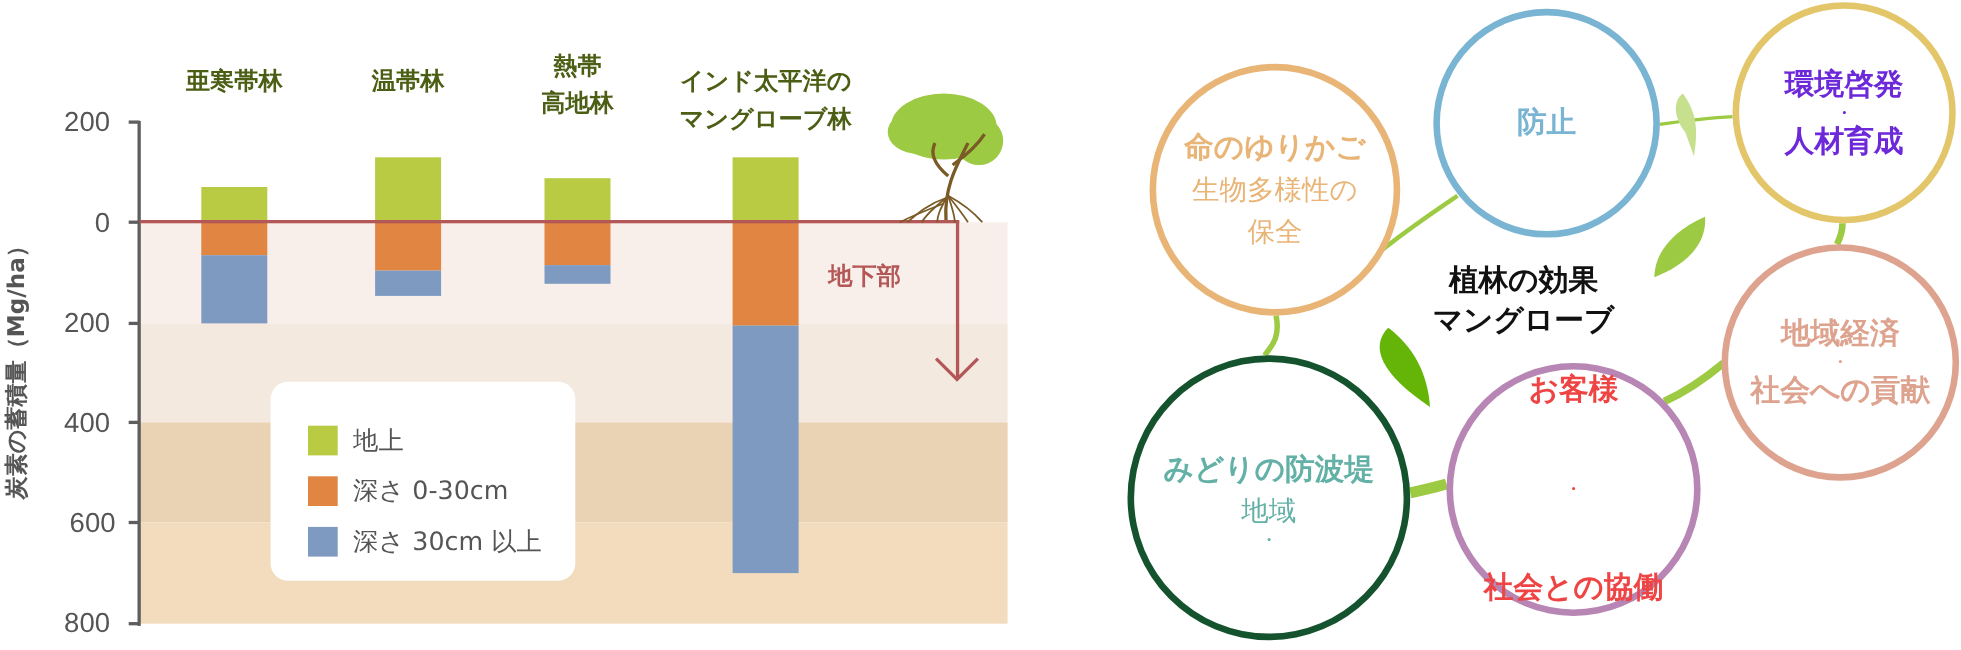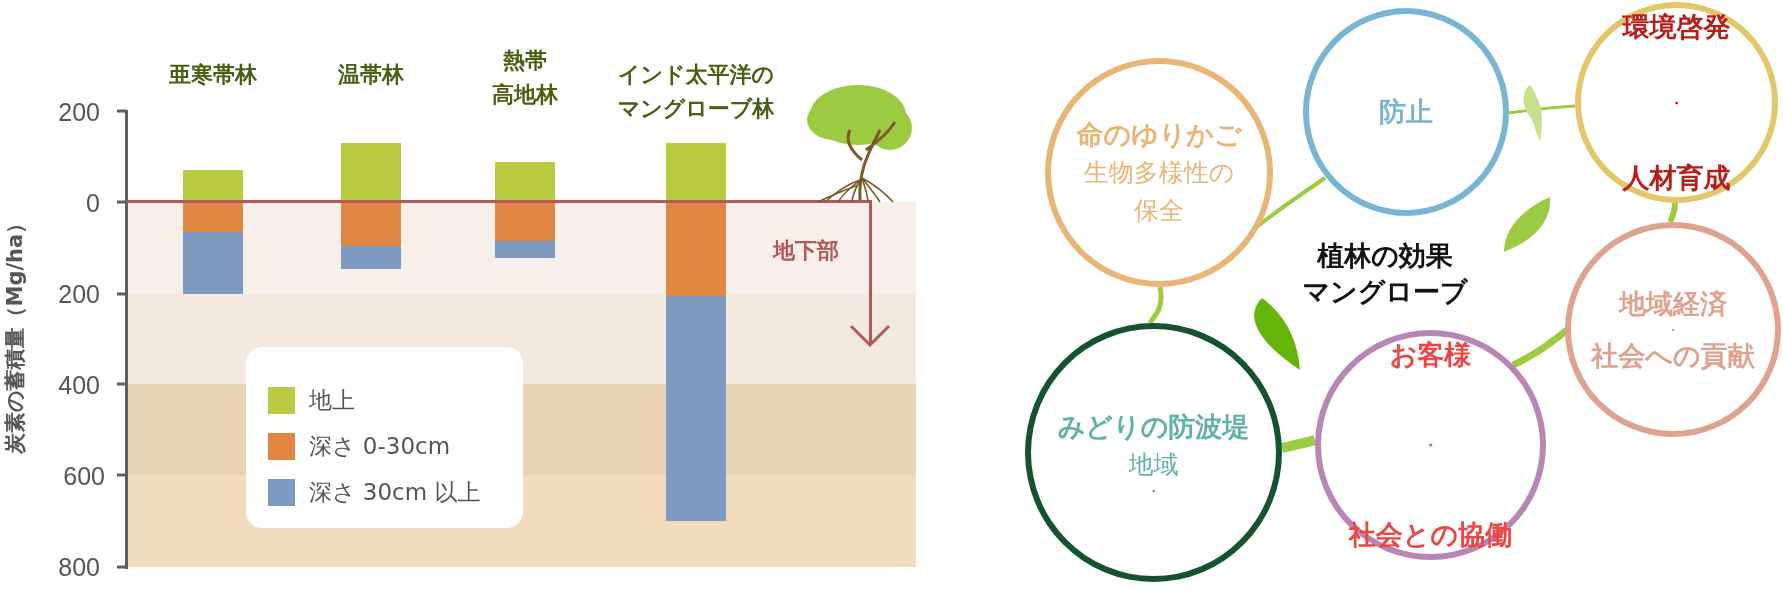--- a/index.html
+++ b/index.html
@@ -87,21 +87,21 @@
 
   <div class="bar-seg" style="left:666px;width:60px;top:143px;height:59px;background:#b9cb43;"></div>
   <div class="bar-seg" style="left:666px;width:60px;top:202px;height:94px;background:#e08542;"></div>
   <div class="bar-seg" style="left:666px;width:60px;top:296px;height:225px;background:#7e9ac1;"></div>
 
   <div class="zero-line" style="top:200px;width:745px;"></div>
   <div class="down-line" style="left:869px;top:200px;height:144px;"></div>
   <svg class="overlay" width="940" height="591">
     <polyline points="851,326 870,345 889,326" fill="none" stroke="#b35757" stroke-width="3"></polyline>
   </svg>
-  <div class="underground" style="left:773px;top:236px;">地下部</div>
+  <div class="underground" style="left:753px;top:236px;">地下部</div>
 
   <svg class="overlay" width="940" height="591">
     <g fill="#9dca43">
       <ellipse cx="858" cy="115" rx="48" ry="30"></ellipse>
       <ellipse cx="835" cy="120" rx="28" ry="20"></ellipse>
       <ellipse cx="890" cy="128" rx="22" ry="22"></ellipse>
       <ellipse cx="855" cy="100" rx="30" ry="14"></ellipse>
     </g>
     <g fill="none" stroke="#7a5a26" stroke-width="3">
       <path d="M860 200 C858 170 870 150 880 130"></path>
@@ -112,21 +112,21 @@
       <path d="M860 180 C845 185 835 193 825 202"></path>
       <path d="M860 180 C850 188 842 195 838 202"></path>
       <path d="M860 180 C855 190 852 196 852 202"></path>
       <path d="M862 178 C875 185 885 193 893 202"></path>
       <path d="M862 178 C870 188 876 196 880 202"></path>
       <path d="M862 178 C866 190 868 196 868 202"></path>
       <path d="M858 185 C845 190 830 196 818 202"></path>
     </g>
   </svg>
 
-  <div class="legend" style="left:246px;top:347px;width:277px;height:181px;padding:30px 0 0 22px;box-sizing:border-box;">
+  <div class="legend" style="left:246px;top:347px;width:277px;height:181px;padding:30px 0 0 34px;box-sizing:border-box;">
     <div class="legend-item">
       <div class="legend-swatch" style="background:#b9cb43;"></div>
       <span class="legend-text">地上</span>
     </div>
     <div class="legend-item">
       <div class="legend-swatch" style="background:#e08542;"></div>
       <span class="legend-text">深さ 0-30cm</span>
     </div>
     <div class="legend-item">
       <div class="legend-swatch" style="background:#7e9ac1;"></div>
@@ -159,21 +159,21 @@
   <div class="circle" style="left:1045px;top:58px;width:228px;height:229px;border:6px solid #e8b577;color:#e8b577;text-align:right;">
     <div class="c-title">命のゆりかご</div>
     <div class="c-sub">生物多様性の</div>
     <div class="c-sub">保全</div>
   </div>
 
   <div class="circle" style="left:1303px;top:8px;width:206px;height:208px;border:6px solid #79b4d3;color:#79b4d3;">
     <div class="c-title">防止</div>
   </div>
 
-  <div class="circle" style="left:1575px;top:2px;width:203px;height:201px;border:6px solid #e3c66a;color:#b91c1c;justify-content:space-between;">
+  <div class="circle" style="left:1575px;top:2px;width:203px;height:201px;border:6px solid #e3c66a;color:#6d28d9;">
     <div class="c-title">環境啓発</div>
     <div class="c-dot">・</div>
     <div class="c-title">人材育成</div>
   </div>
 
   <div class="circle" style="left:1565px;top:222px;width:216px;height:215px;border:6px solid #dea38f;color:#dea38f;">
     <div class="c-title">地域経済</div>
     <div class="c-dot">・</div>
     <div class="c-title">社会への貢献</div>
   </div>

